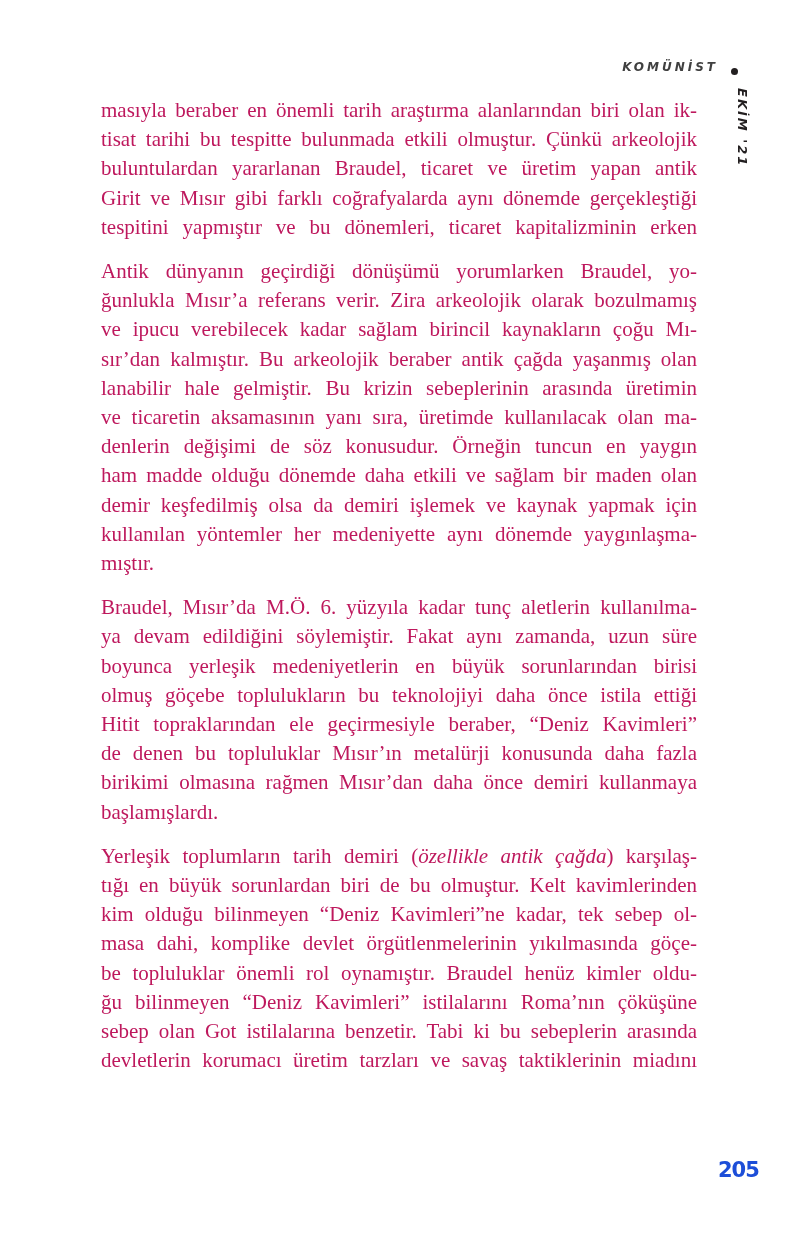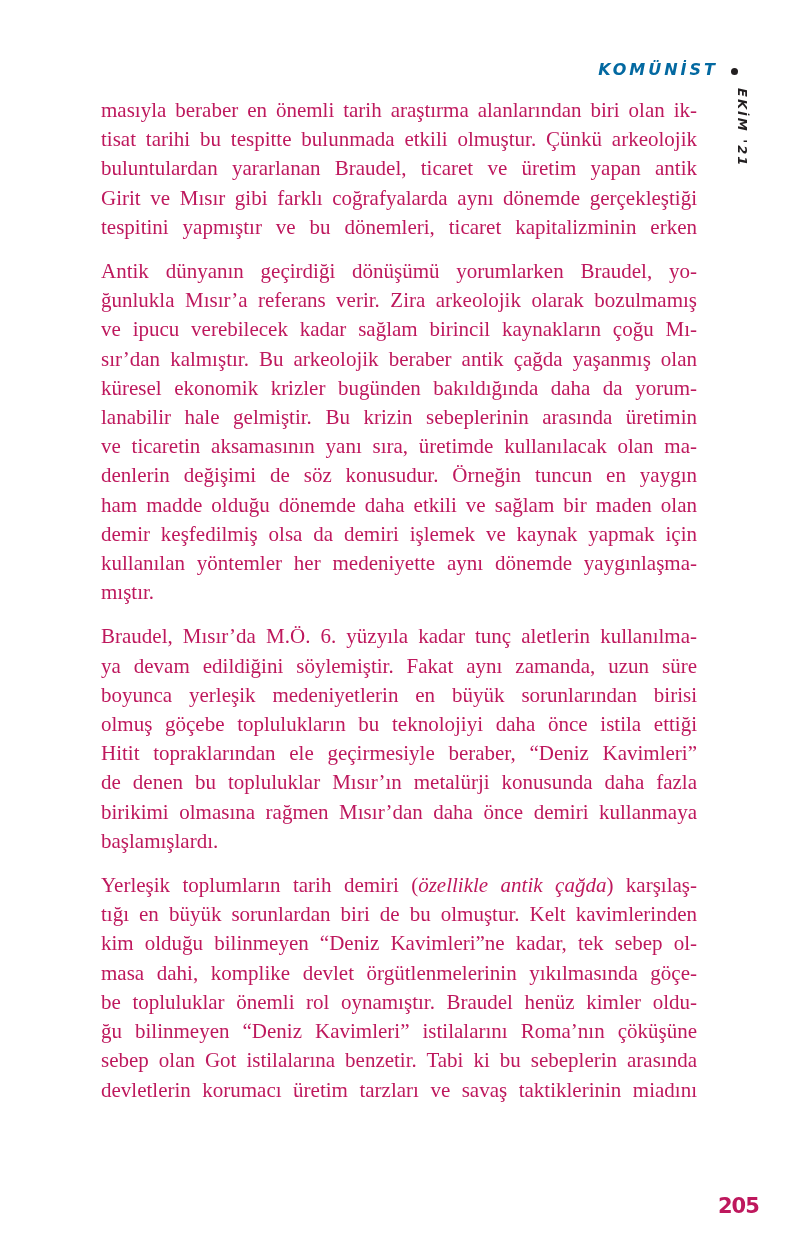--- a/index.html
+++ b/index.html
@@ -1,20 +1,20 @@
 <!DOCTYPE html>
 <html><head>
 <meta charset="utf-8">
 <style>
   html, body { margin:0; padding:0; background:#ffffff; }
   body { width:798px; height:1241px; position:relative; overflow:hidden; color:#231f20; }
   .header-title {
     position:absolute; top:60px; right:80px;
     font-family:"DejaVu Sans", sans-serif; font-weight:bold; font-style:italic;
-    font-size:16px; letter-spacing:3px; color:#0369a1;
+    font-size:12px; letter-spacing:3px; color:#404040;
   }
   .header-dot {
     position:absolute; top:68px; left:731px; width:7px; height:7px;
     border-radius:50%; background:#231f20;
   }
   .side-label {
     position:absolute; left:726px; top:88px; width:24px; height:80px;
     writing-mode:vertical-rl;
     font-family:"DejaVu Sans", sans-serif; font-weight:bold; font-style:italic;
     font-size:13px; letter-spacing:2px; color:#231f20;
@@ -23,21 +23,21 @@
     position:absolute; left:101px; top:96px; width:596px;
     font-family:"Liberation Serif", "DejaVu Serif", serif;
     font-size:21px; line-height:29.2px; color:#be185d;
   }
   .para { margin:0 0 15px 0; }
   .line { display:block; white-space:nowrap; text-align:justify; text-align-last:justify; }
   .line.last { text-align-last:left; }
   .page-number {
     position:absolute; left:718px; top:1158px;
     font-family:"DejaVu Sans", sans-serif; font-weight:bold; font-size:21px;
-    letter-spacing:-1px; color:#be185d;margin-top:36px;
+    letter-spacing:-1px; color:#1d4ed8;
   }
 </style>
 </head>
 <body>
 
 <div>
   <div class="header-title">KOMÜNİST</div>
   <div class="header-dot"></div>
   <div class="side-label">EKİM '21</div>
 </div>
@@ -48,21 +48,20 @@
     <span class="line">tisat tarihi bu tespitte bulunmada etkili olmuştur. Çünkü arkeolojik</span>
     <span class="line">buluntulardan yararlanan Braudel, ticaret ve üretim yapan antik</span>
     <span class="line">Girit ve Mısır gibi farklı coğrafyalarda aynı dönemde gerçekleştiği</span>
     <span class="line">tespitini yapmıştır ve bu dönemleri, ticaret kapitalizminin erken</span>
   </p>
   <p class="para">
     <span class="line">Antik dünyanın geçirdiği dönüşümü yorumlarken Braudel, yo-</span>
     <span class="line">ğunlukla Mısır’a referans verir. Zira arkeolojik olarak bozulmamış</span>
     <span class="line">ve ipucu verebilecek kadar sağlam birincil kaynakların çoğu Mı-</span>
     <span class="line">sır’dan kalmıştır. Bu arkeolojik beraber antik çağda yaşanmış olan</span>
-    <span class="line">küresel ekonomik krizler bugünden bakıldığında daha da yorum-</span>
     <span class="line">lanabilir hale gelmiştir. Bu krizin sebeplerinin arasında üretimin</span>
     <span class="line">ve ticaretin aksamasının yanı sıra, üretimde kullanılacak olan ma-</span>
     <span class="line">denlerin değişimi de söz konusudur. Örneğin tuncun en yaygın</span>
     <span class="line">ham madde olduğu dönemde daha etkili ve sağlam bir maden olan</span>
     <span class="line">demir keşfedilmiş olsa da demiri işlemek ve kaynak yapmak için</span>
     <span class="line">kullanılan yöntemler her medeniyette aynı dönemde yaygınlaşma-</span>
     <span class="line last">mıştır.</span>
   </p>
   <p class="para">
     <span class="line">Braudel, Mısır’da M.Ö. 6. yüzyıla kadar tunç aletlerin kullanılma-</span>

